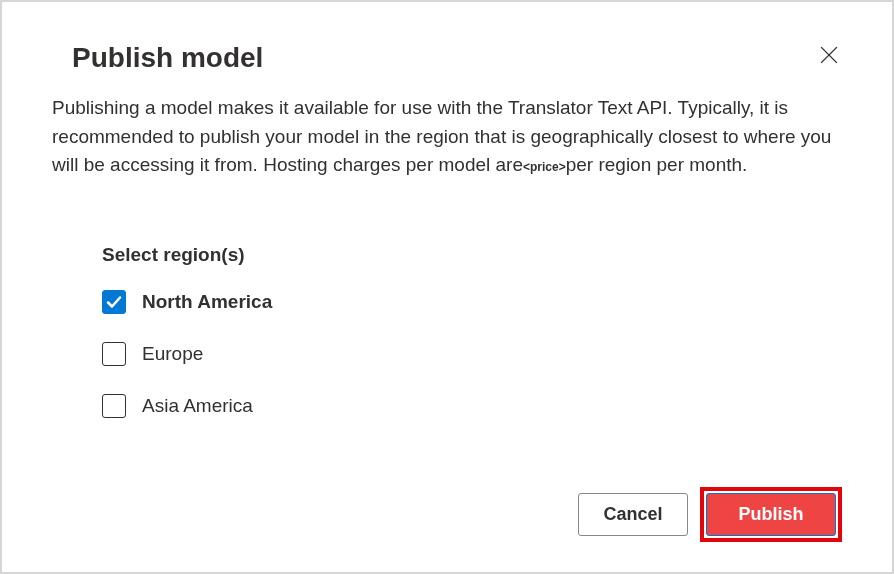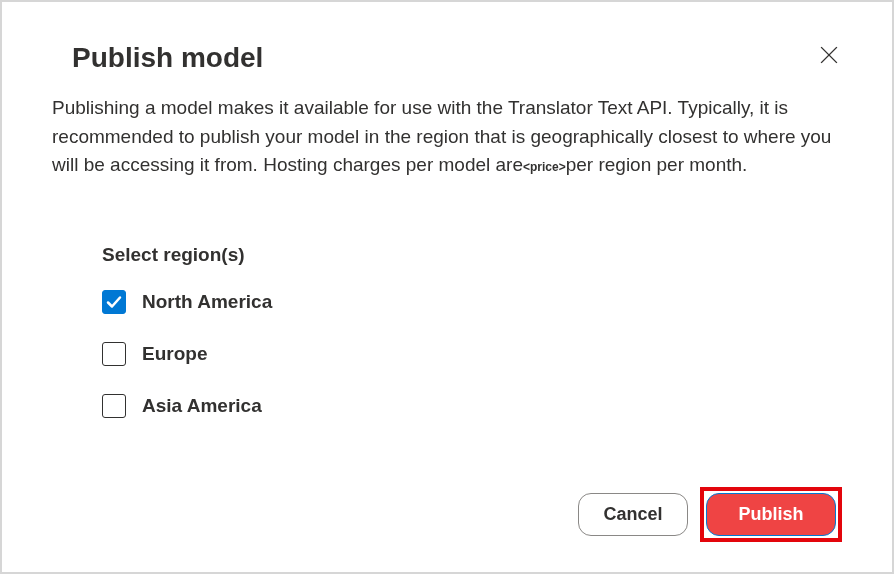--- a/index.html
+++ b/index.html
@@ -85,38 +85,37 @@
       background: #0078d4;
       border-color: #0078d4;
     }
     .checkbox.checked svg {
       width: 16px;
       height: 16px;
     }
     .checkbox-label {
       font-size: 19px;
       color: #323130;
-      font-weight: bold;
     }
     .checkbox-label.bold {
       font-weight: 700;
     }
     .dialog-footer {
       position: absolute;
       bottom: 30px;
       right: 50px;
       display: flex;
       gap: 12px;
       align-items: center;
     }
     .btn {
       font-size: 18px;
       font-family: inherit;
       padding: 10px 24px;
-      border-radius: 13px;
+      border-radius: 3px;
       cursor: pointer;
       min-width: 110px;
       text-align: center;
     }
     .btn-secondary {
       background: #fff;
       border: 1px solid #8a8886;
       color: #323130;
       font-weight: 600;
     }

